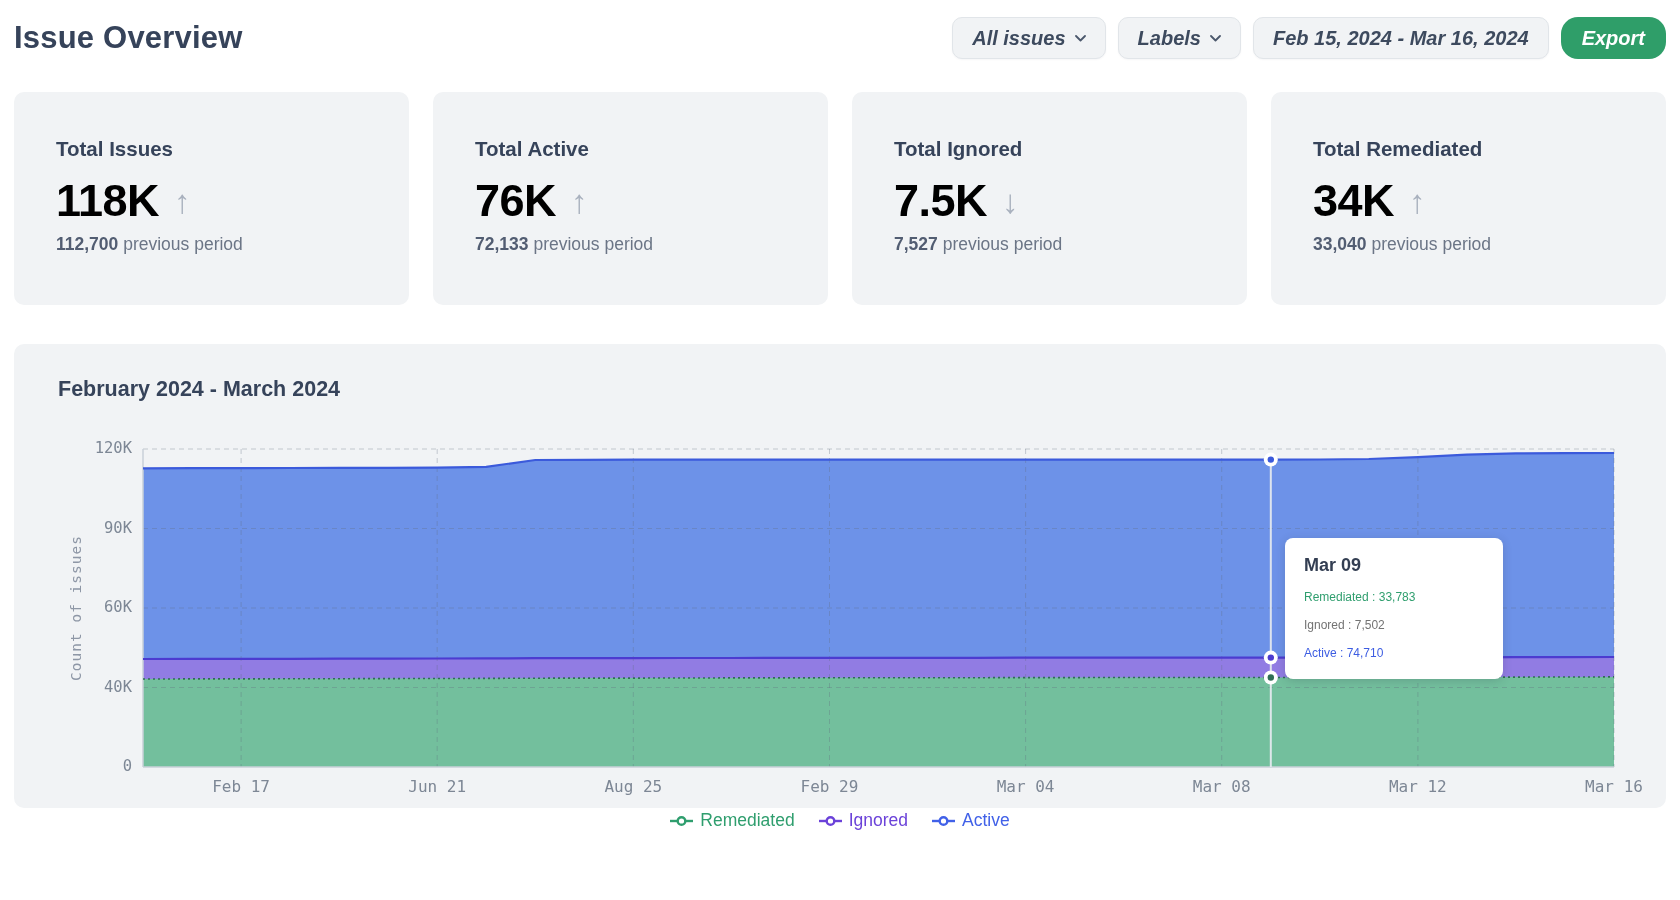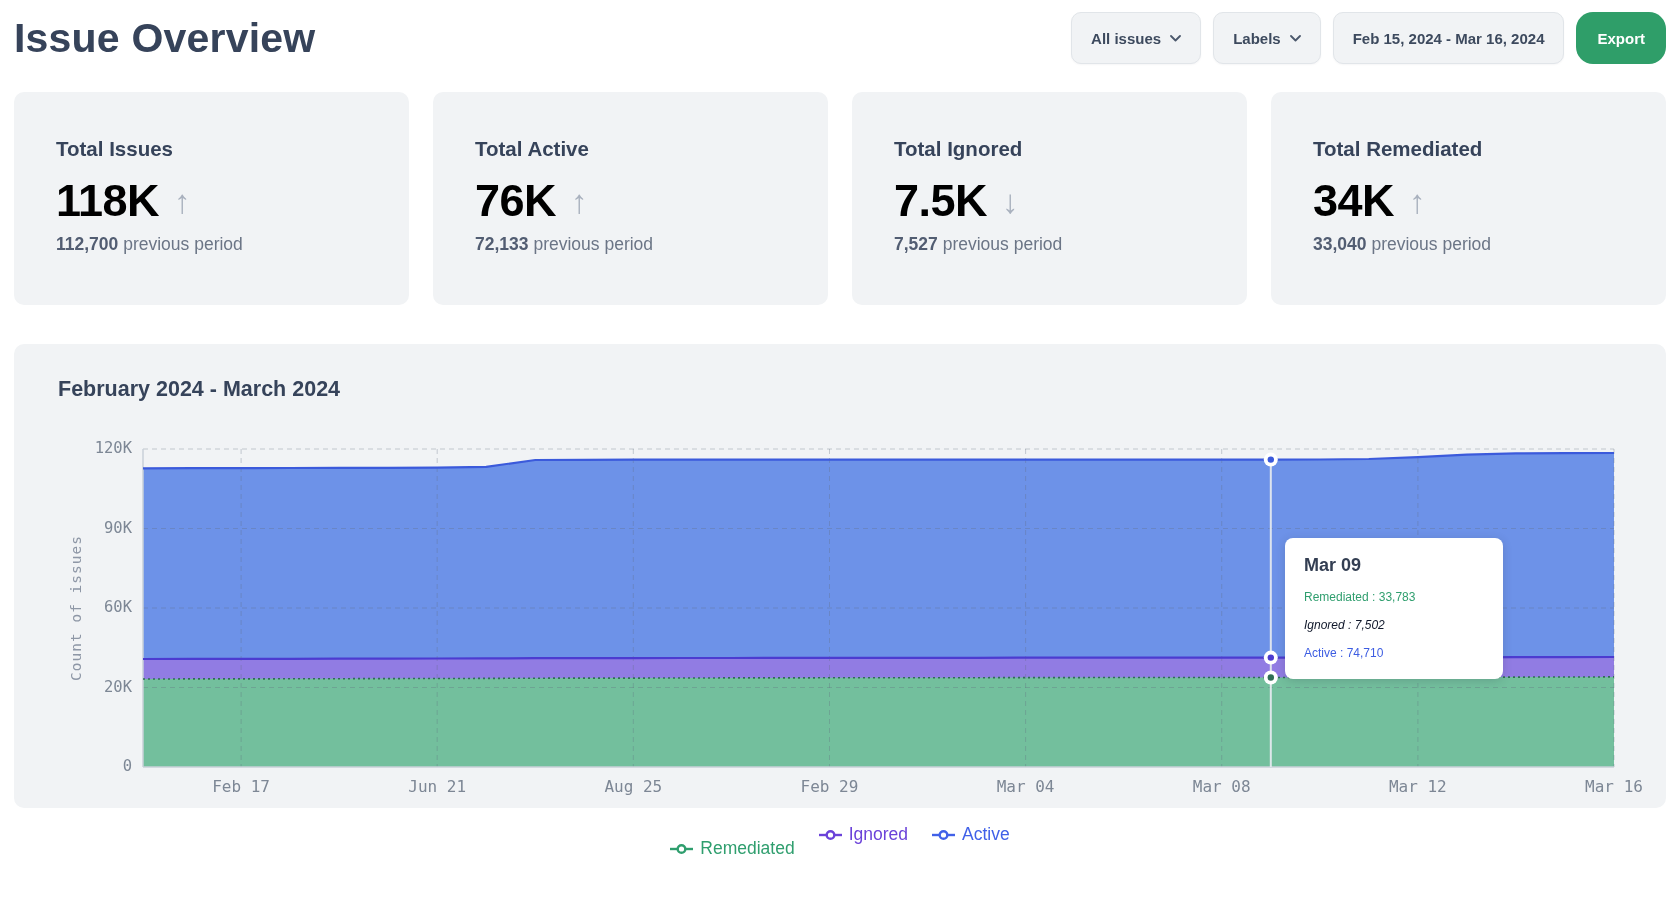--- a/index.html
+++ b/index.html
@@ -2,24 +2,24 @@
 <html><head>
 <meta charset="utf-8">
 <style>
   html,body{margin:0;padding:0;background:#fff;}
   .page{position:relative;width:1680px;height:900px;background:#ffffff;
         font-family:"Liberation Sans",sans-serif;color:#36435a;overflow:hidden;}
 
   
   .topbar{position:absolute;left:14px;top:0;right:14px;height:76px;
           display:flex;align-items:center;justify-content:space-between;}
-  .topbar h1{margin:0;font-size:41px;font-weight:700;color:#36435a;letter-spacing:.2px;}
+  .topbar h1{margin:0;font-size:31px;font-weight:700;color:#36435a;letter-spacing:.2px;}
   .controls{display:flex;align-items:center;gap:12px;}
-  .btn{display:flex;align-items:center;gap:9px;height:52px;border-radius:10px;
-       font-family:"Liberation Sans",sans-serif;font-size:15px;font-weight:700;cursor:pointer;}
+  .btn{display:flex;align-items:center;gap:9px;height:42px;border-radius:10px;
+       font-family:"Liberation Sans",sans-serif;font-size:20px;font-weight:700;cursor:pointer;font-style:italic;}
   .btn.light{padding:0 19px;background:#f1f3f5;border:1px solid #e1e5e9;color:#3d4a5e;
              box-shadow:0 1px 2px rgba(20,30,50,.04);}
   .btn.light .chev{color:#4b586c;display:flex;}
   .btn.export{padding:0 21px;background:#2f9e69;border:none;border-radius:17px;color:#ffffff;}
 
   
   .cards{position:absolute;left:14px;top:92px;width:1652px;
          display:grid;grid-template-columns:repeat(4,1fr);gap:24px;}
   .card{height:213px;background:#f1f3f5;border-radius:10px;
         padding:45px 42px 0 42px;box-sizing:border-box;}
@@ -124,21 +124,21 @@
     </div>
   </div>
 
   <div class="chart-panel">
     <h2>February 2024 - March 2024</h2>
     <div class="ylabel-box">
         <span>Count of issues</span>
       </div>
     <div id="yticks">
         <div class="ytick" style="top: 413px;">0</div>
-        <div class="ytick" style="top: 333.5px;">20K</div>
+        <div class="ytick" style="top: 333.5px;">40K</div>
         <div class="ytick" style="top: 254px;">60K</div>
         <div class="ytick" style="top: 174.5px;">90K</div>
         <div class="ytick" style="top: 95px;">120K</div>
       </div>
     <div id="xticks">
         <div class="xtick" style="left: 181.067px;">Feb 17</div>
         <div class="xtick" style="left: 377.2px;">Jun 21</div>
         <div class="xtick" style="left: 573.333px;">Aug 25</div>
         <div class="xtick" style="left: 769.467px;">Feb 29</div>
         <div class="xtick" style="left: 965.6px;">Mar 04</div>
@@ -172,26 +172,26 @@
         <circle cx="1127.8" cy="10.6" r="3.2" fill="#3b5adb"></circle>
         <circle cx="1127.8" cy="208.6" r="7" fill="#ffffff"></circle>
         <circle cx="1127.8" cy="208.6" r="3.2" fill="#4c3bd0"></circle>
         <circle cx="1127.8" cy="228.5" r="7" fill="#ffffff"></circle>
         <circle cx="1127.8" cy="228.5" r="3.2" fill="#2f6e54"></circle>
       </svg>
     <div class="tooltip">
       <div class="tt-title">Mar 09</div>
       <div id="tt-rows">
           <div class="tt-row" style="color: rgb(47, 158, 110);">Remediated : 33,783</div>
-          <div class="tt-row" style="color: #0f172a; font-style: italic;">Ignored : 7,502</div>
+          <div class="tt-row" style="color: #737373;">Ignored : 7,502</div>
           <div class="tt-row" style="color: rgb(61, 93, 226);">Active : 74,710</div>
         </div>
     </div>
     <div class="legend" id="legend">
-        <span class="legend-item" style="color: rgb(47, 158, 110); margin-top: 28px;">
+        <span class="legend-item" style="color: rgb(47, 158, 110);">
           <svg width="23" height="12" viewBox="0 0 23 12">
             <line x1="0" y1="6" x2="23" y2="6" stroke="#2f9e6e" stroke-width="2.4"></line>
             <circle cx="11.5" cy="6" r="3.8" fill="#ffffff" stroke="#2f9e6e" stroke-width="2.4"></circle>
           </svg>
           <span>Remediated</span>
         </span>
         <span class="legend-item" style="color: rgb(107, 66, 217);">
           <svg width="23" height="12" viewBox="0 0 23 12">
             <line x1="0" y1="6" x2="23" y2="6" stroke="#6b42d9" stroke-width="2.4"></line>
             <circle cx="11.5" cy="6" r="3.8" fill="#ffffff" stroke="#6b42d9" stroke-width="2.4"></circle>

